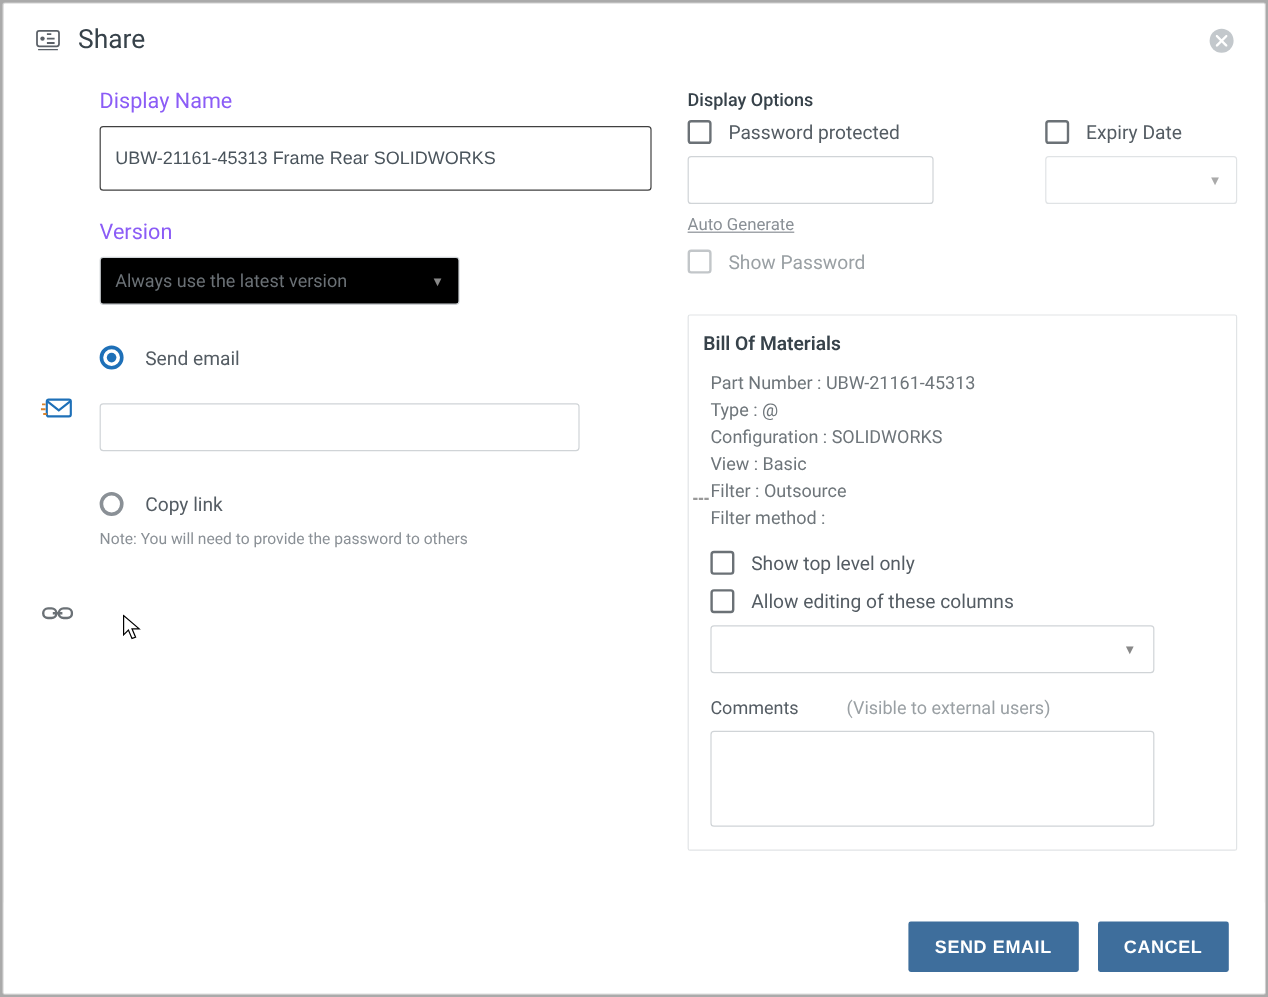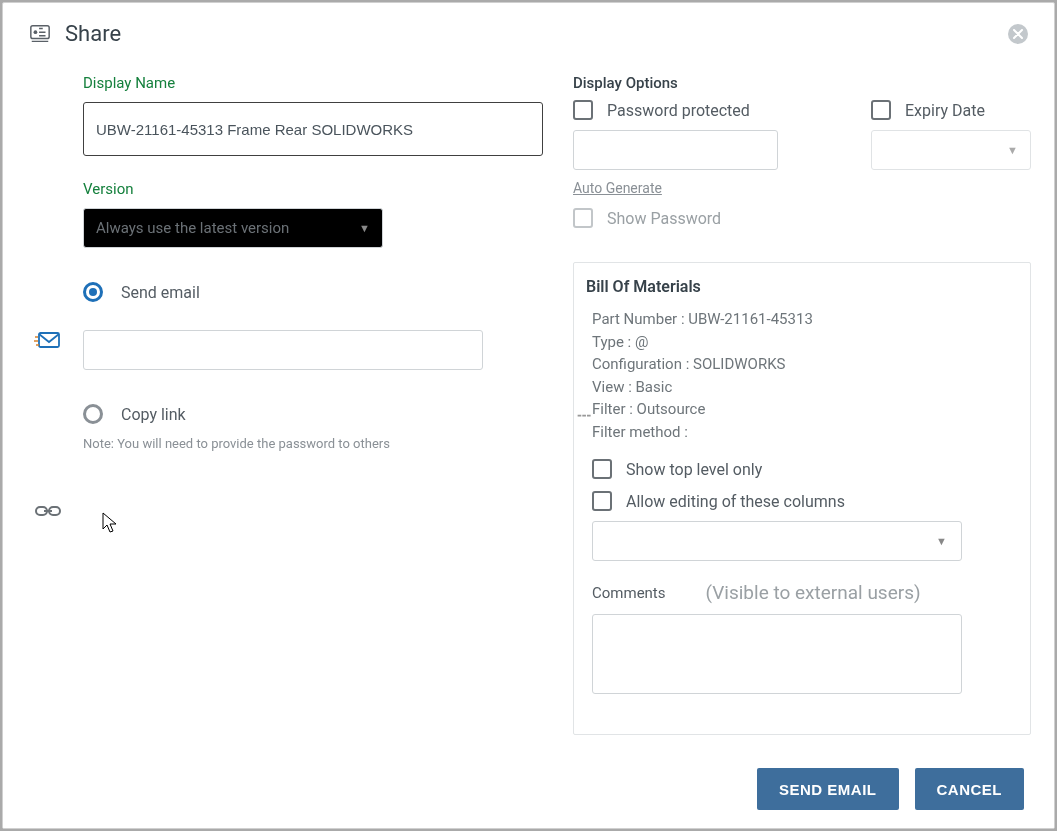--- a/index.html
+++ b/index.html
@@ -67,22 +67,22 @@
     position:absolute;
     left: 574px;
     top: 358px;
     color:#999;
     font-size:12px;
     letter-spacing:-2px;
     writing-mode: vertical-rl;
   }
 
   .label {
-    font-size: 15px;
-    color: #15803d;
+    font-size: 18px;
+    color: #8b5cf6;
     margin-bottom: 10px;
   }
   .label-dark {
      font-size: 15px;
      color: #37424a;
      font-weight: 500;
   }
 
   input[type=text].text-input,
   .text-input-box {
@@ -188,40 +188,40 @@
     text-decoration:underline;
     margin-top:10px;
     cursor:pointer;
     display:inline-block;
   }
 
   .bom-panel {
     border:1px solid #e1e4e6;
     border-radius:2px;
     margin-top: 24px;
-    padding: 14px 18px 36px 18px;
+    padding: 14px 18px 15px 18px;
   }
   .bom-title {
     font-size:16px; font-weight:600; color:#37424a;
     margin-bottom:12px;
     margin-left:-6px;
   }
   .bom-line { font-size:15px; color:#6e757a; line-height:1.5; }
   .bom-select {
     width:370px; height:40px;
     border:1px solid #d0d4d7; border-radius:3px;
     display:flex; align-items:center; justify-content:flex-end;
     padding-right:14px;
     margin-top:10px; margin-bottom:20px;
     cursor:pointer; background:#fff;
     color:#888; font-size:11px;
   }
   .comments-row { display:flex; align-items:center; gap:40px; margin-bottom:10px;}
   .comments-label { font-size:15px; color:#545c63; }
-  .comments-hint  { font-size:19px; color:#9aa0a4; }
+  .comments-hint  { font-size:15px; color:#9aa0a4; }
   .comments-box {
     width:370px; height:80px;
     border:1px solid #d0d4d7; border-radius:3px;
     background:#fff;
     resize:none;
     padding:8px;
     font-family:inherit;
     font-size:14px;
   }
 

